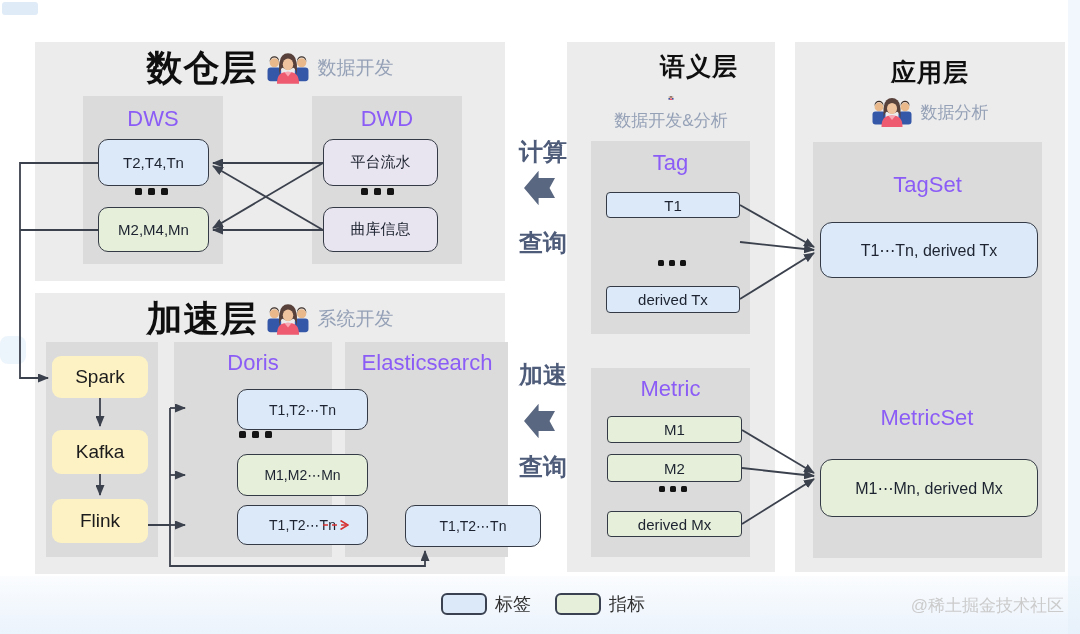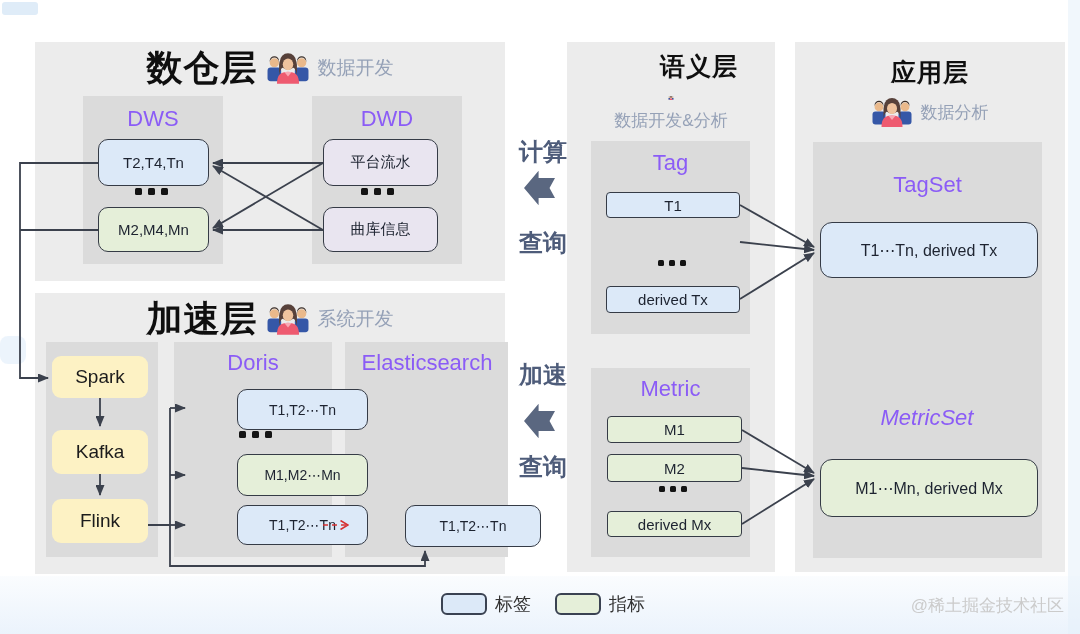--- a/index.html
+++ b/index.html
@@ -118,21 +118,21 @@
     <span class="hrole sm">数据分析</span>
   </div>
 
   <div class="coltitle z3" style="left:83px;top:106px;width:140px;">DWS</div>
   <div class="coltitle z3" style="left:312px;top:106px;width:150px;">DWD</div>
   <div class="coltitle z3" style="left:174px;top:350px;width:158px;">Doris</div>
   <div class="coltitle z3" style="left:334px;top:350px;width:186px;">Elasticsearch</div>
   <div class="coltitle z3" style="left:591px;top:150px;width:159px;">Tag</div>
   <div class="coltitle z3" style="left:591px;top:376px;width:159px;">Metric</div>
   <div class="coltitle z3" style="left:813px;top:172px;width:229px;">TagSet</div>
-  <div class="coltitle z3" style="left:813px;top:405px;width:228px;font-style:italic;">MetricSet</div>
+  <div class="coltitle z3" style="left:813px;top:405px;width:228px;">MetricSet</div>
 
   <div class="bx z3" style="left:98px;top:139px;width:111px;height:47px;">T2,T4,Tn</div>
   <div class="bx green z3" style="left:98px;top:207px;width:111px;height:45px;">M2,M4,Mn</div>
   <div class="bx lav z3" style="left:323px;top:139px;width:115px;height:47px;">平台流水</div>
   <div class="bx lav z3" style="left:323px;top:207px;width:115px;height:45px;">曲库信息</div>
   <div class="dots z4" style="left:135px;top:188px;">
       <i></i>
       <i></i>
       <i></i>
     </div>

